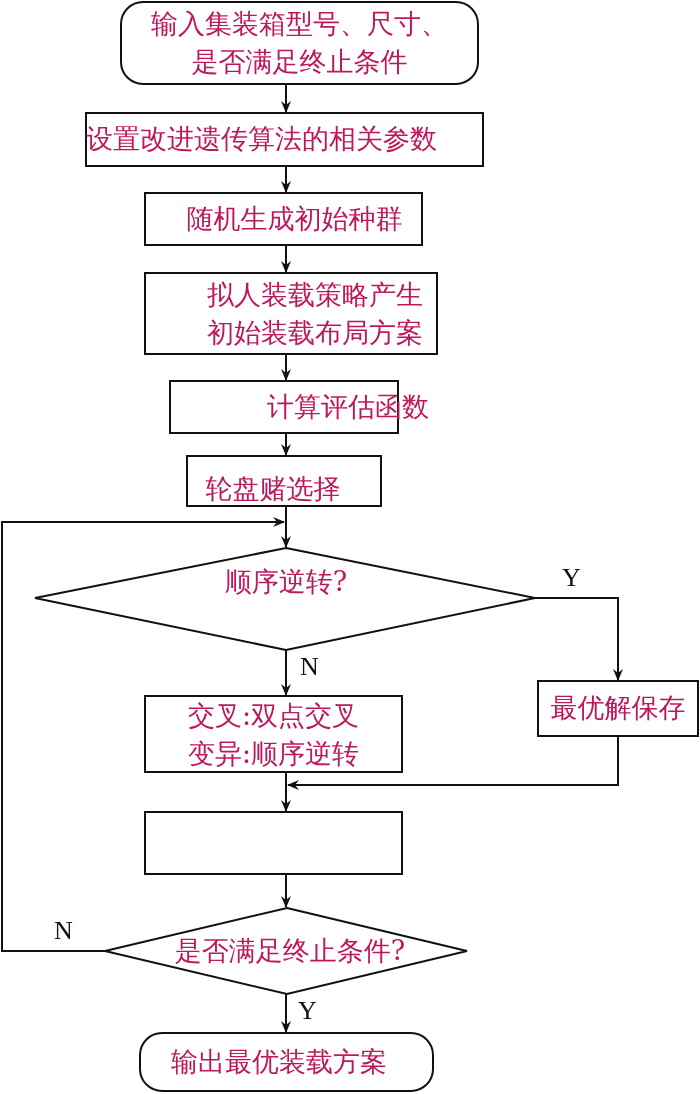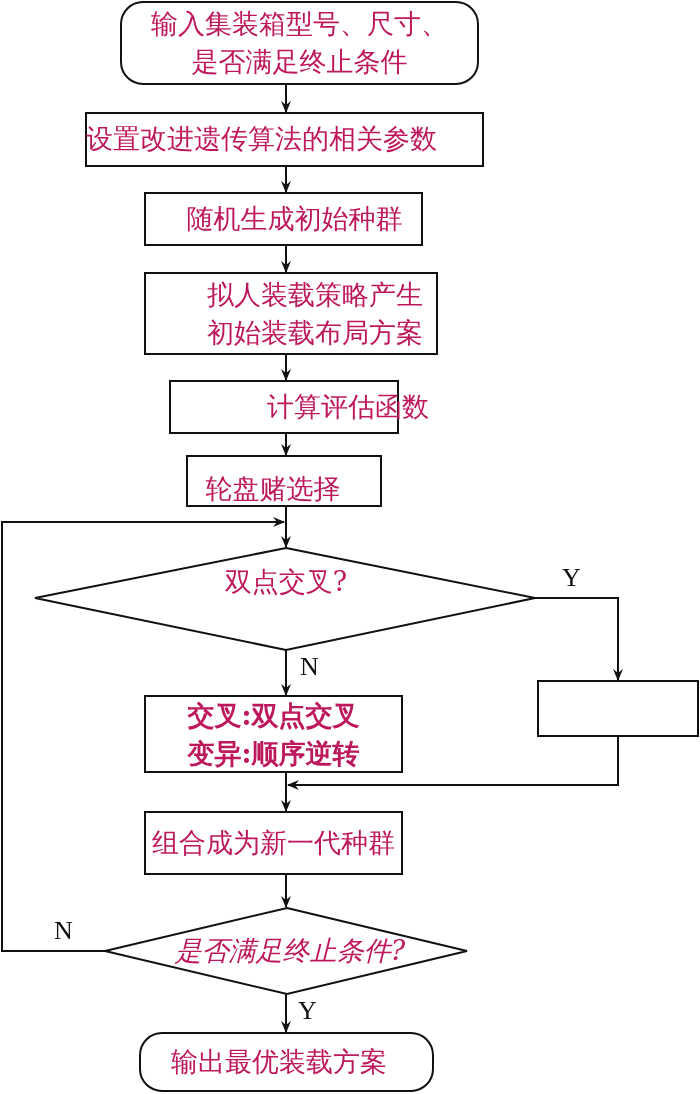--- a/index.html
+++ b/index.html
@@ -84,30 +84,30 @@
     <div>拟人装载策略产生</div>
     <div>初始装载布局方案</div>
   </div>
   <div class="lbl" style="left:170px; top:388px; width:268px;padding-left:44px;">
     <div>计算评估函数</div>
   </div>
   <div class="lbl" style="left:187px; top:462px; width:172px;margin-top:8px;">
     <div>轮盘赌选择</div>
   </div>
   <div class="lbl" style="left:100px; top:563px; width:372px;">
-    <div>双点交叉?</div>
+    <div>顺序逆转?</div>
   </div>
-  <div class="lbl" style="left:145px; top:697px; width:257px;font-weight:bold;">
+  <div class="lbl" style="left:145px; top:697px; width:257px;">
     <div>交叉:双点交叉</div>
     <div>变异:顺序逆转</div>
   </div>
-  <div class="lbl" style="left:145px; top:824px; width:257px;">
-    <div>组合成为新一代种群</div>
+  <div class="lbl" style="left:538px; top:689px; width:160px;">
+    <div>最优解保存</div>
   </div>
-  <div class="lbl" style="left:140px; top:932px; width:300px;font-style:italic;">
+  <div class="lbl" style="left:140px; top:932px; width:300px;">
     <div>是否满足终止条件?</div>
   </div>
   <div class="lbl" style="left:140px; top:1043px; width:278px;">
     <div>输出最优装载方案</div>
   </div>
 
   <div class="yn" style="left:562px; top:563px;">Y</div>
   <div class="yn" style="left:300px; top:652px;">N</div>
   <div class="yn" style="left:54px; top:916px;">N</div>
   <div class="yn" style="left:298px; top:996px;">Y</div>

